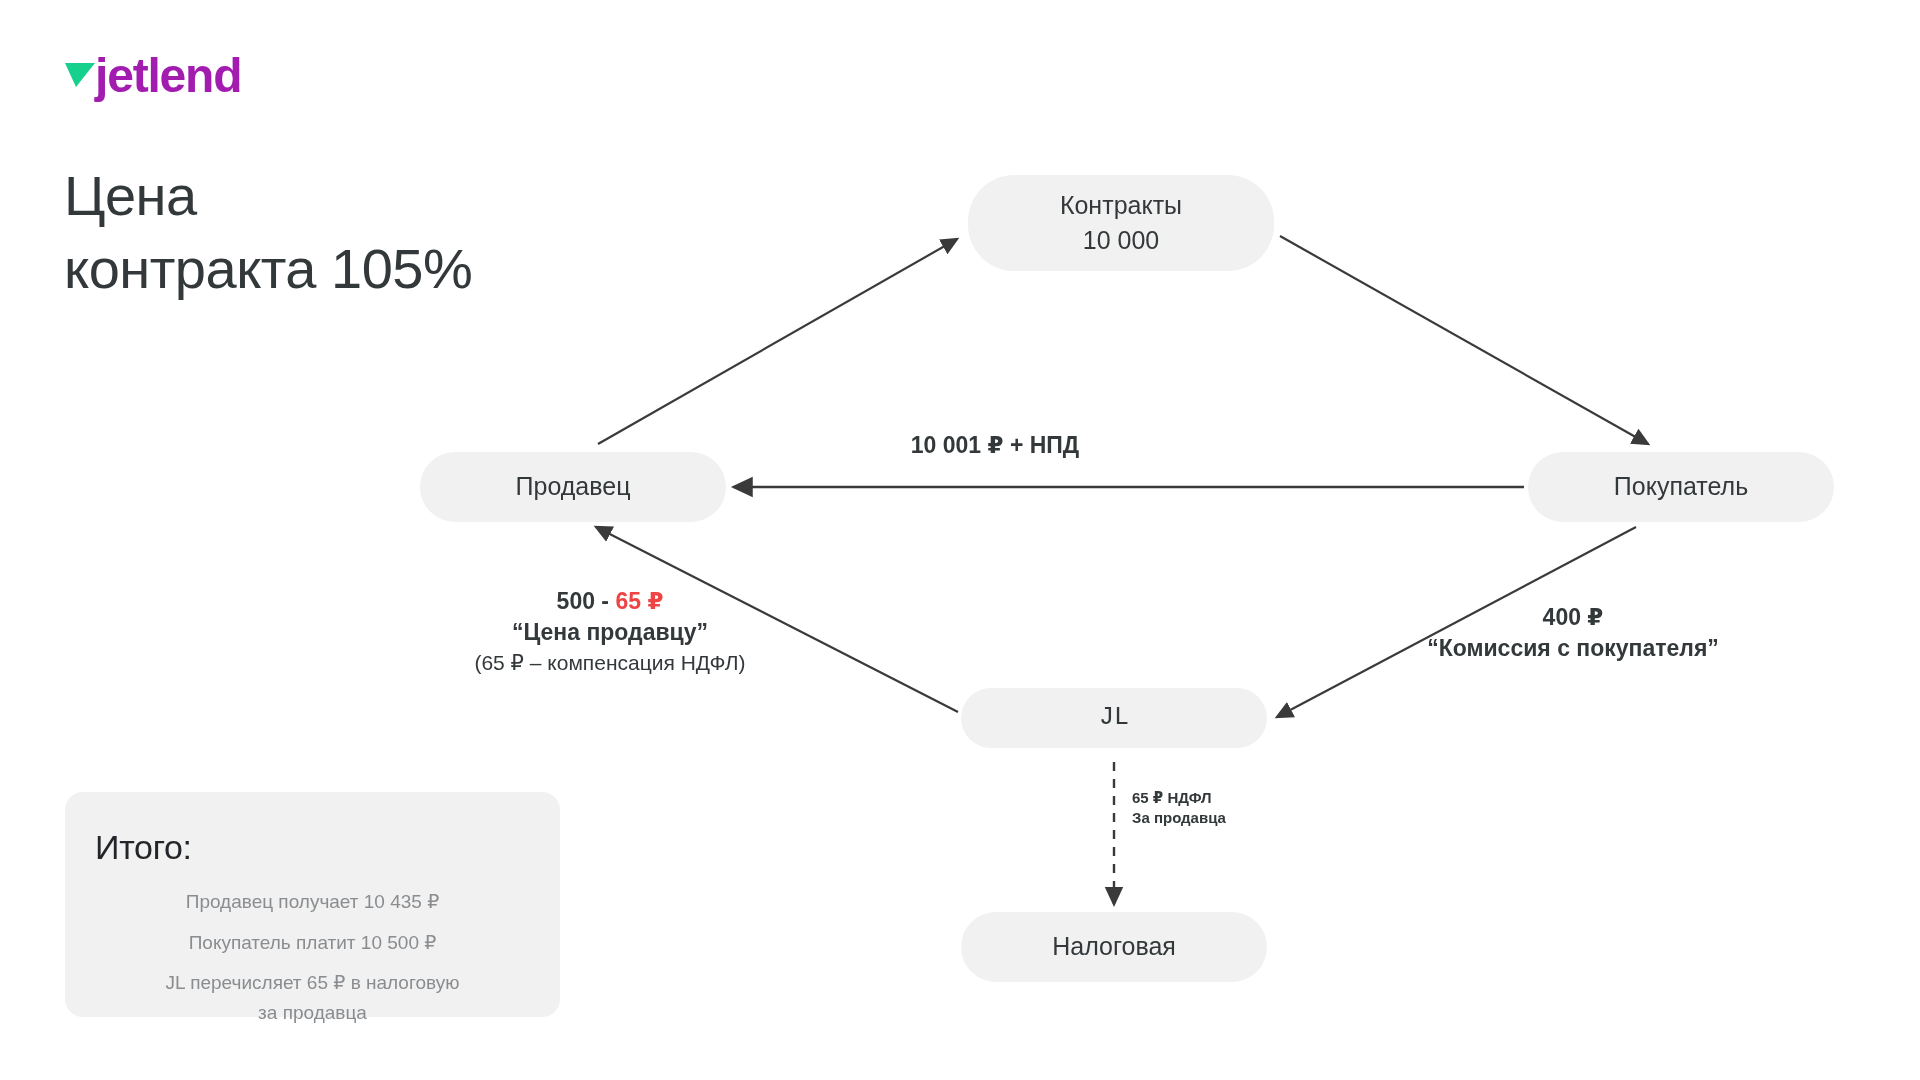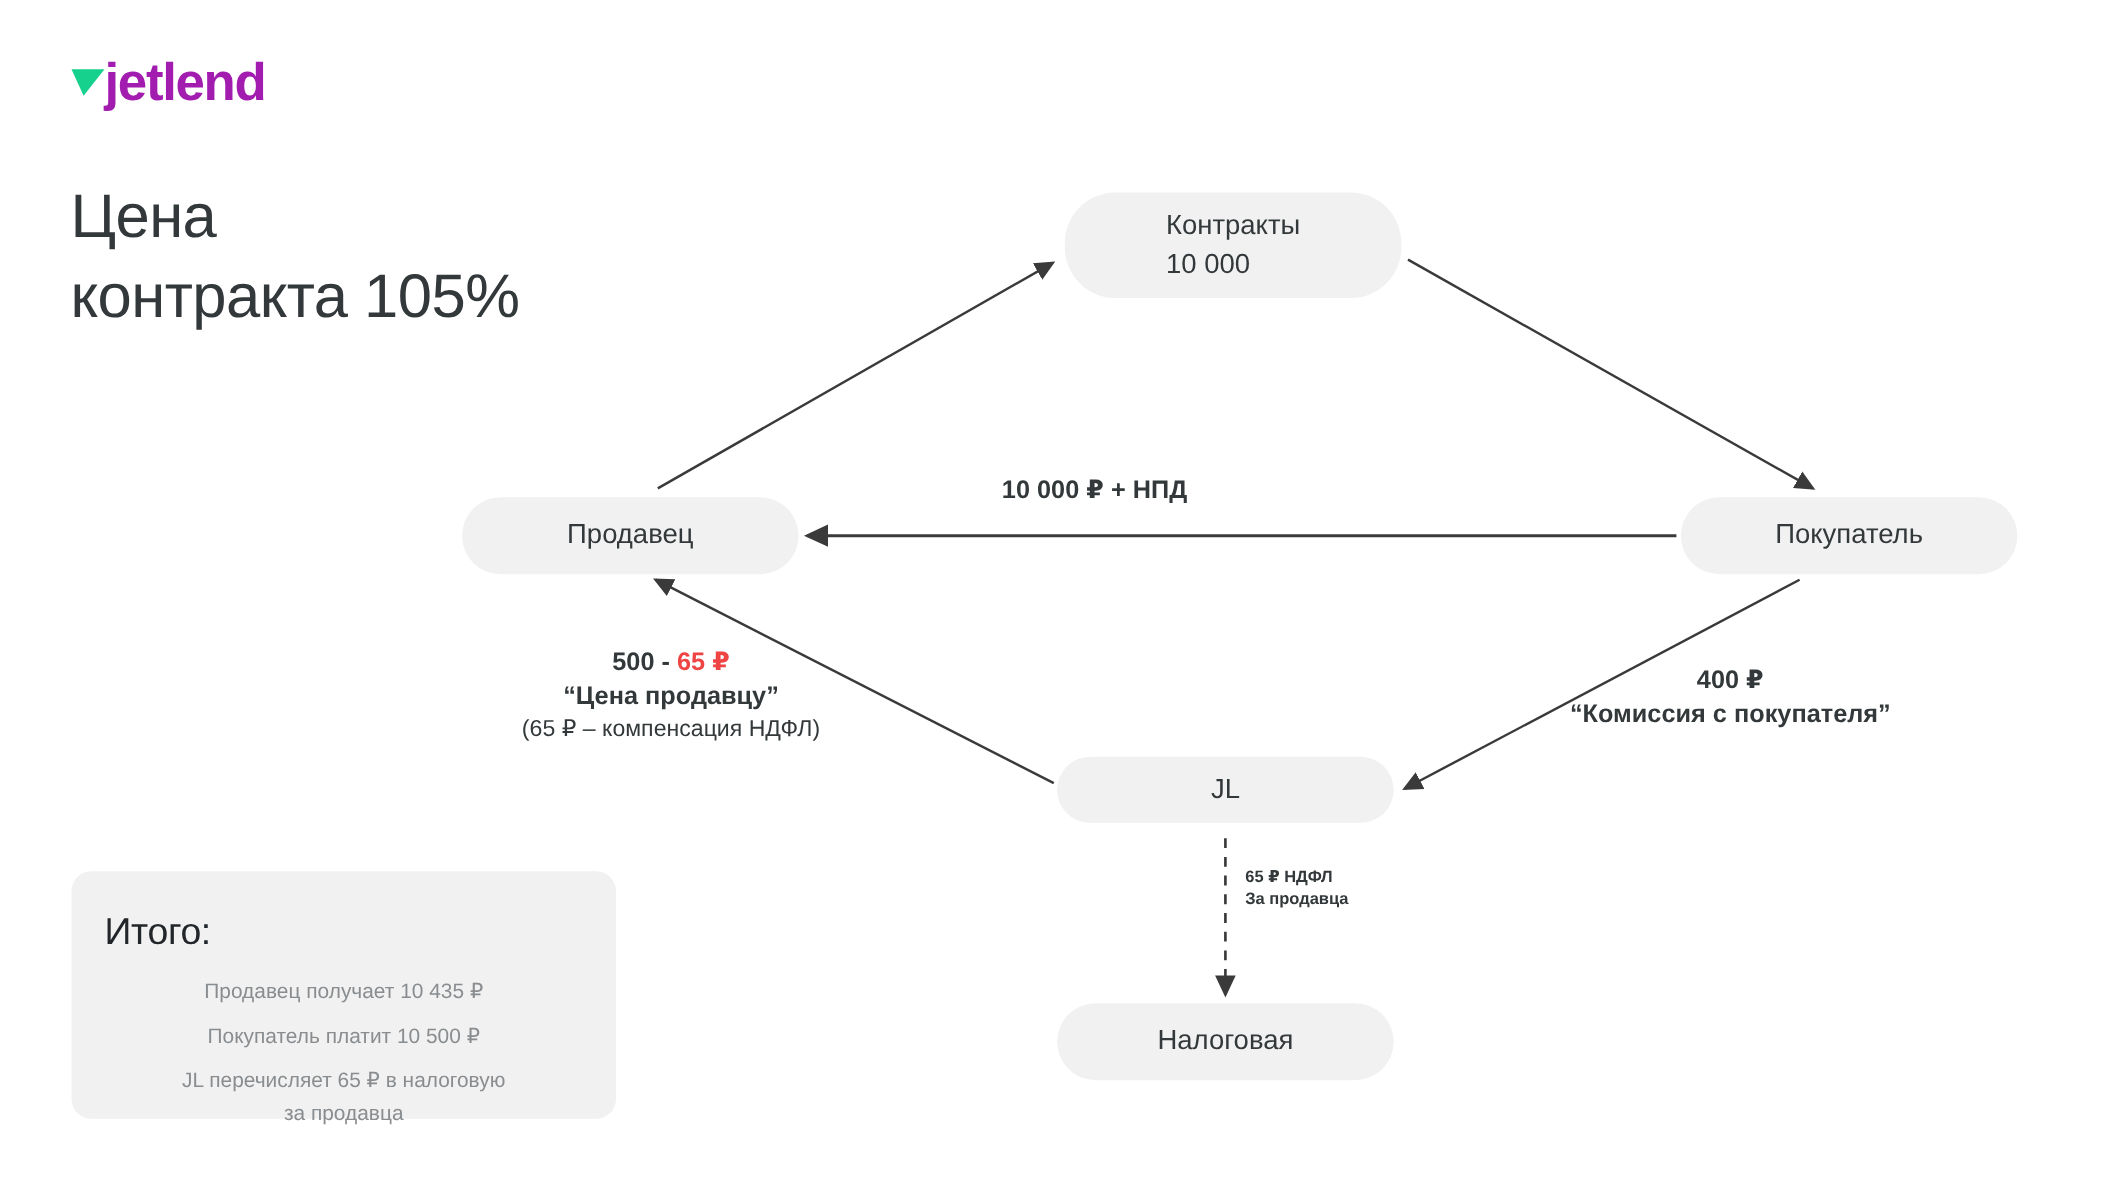--- a/index.html
+++ b/index.html
@@ -65,27 +65,27 @@
     background: #f1f1f1;
     border-radius: 46px;
     display: flex;
     flex-direction: column;
     align-items: center;
     justify-content: center;
     color: #33383a;
     font-size: 25px;
     font-weight: 400;
     line-height: 1.42;
-    text-align: left;
+    text-align: center;
     white-space: pre-line;
   }
   #node-contracts { left: 968px; top: 175px; width: 306px; height: 96px; }
   #node-seller    { left: 420px; top: 452px; width: 306px; height: 70px; }
   #node-buyer     { left: 1528px; top: 452px; width: 306px; height: 70px; }
-  #node-jl        { left: 961px; top: 688px; width: 306px; height: 60px; }
+  #node-jl        { left: 961px; top: 688px; width: 306px; height: 60px; font-family: Liberation Mono, monospace; }
   #node-tax       { left: 961px; top: 912px; width: 306px; height: 70px; }
 
   
   .edge-label {
     position: absolute;
     color: #33383a;
     text-align: center;
     white-space: nowrap;
   }
   .edge-label .strong {
@@ -191,21 +191,21 @@
 
   <div class="node" id="node-jl">
     <span>JL</span>
   </div>
 
   <div class="node" id="node-tax">
     <span>Налоговая</span>
   </div>
 
   <div class="edge-label" id="label-top-mid">
-    <div class="strong">10 000 ₽ + НПД</div>
+    <div class="strong">10 001 ₽ + НПД</div>
   </div>
 
   <div class="edge-label" id="label-bonus">
     <div class="strong">
       <span>500 - </span><span class="green">65 ₽</span>
     </div>
     <div class="strong">“Цена продавцу”</div>
     <div class="note">(65 ₽ – компенсация НДФЛ)</div>
   </div>
 

